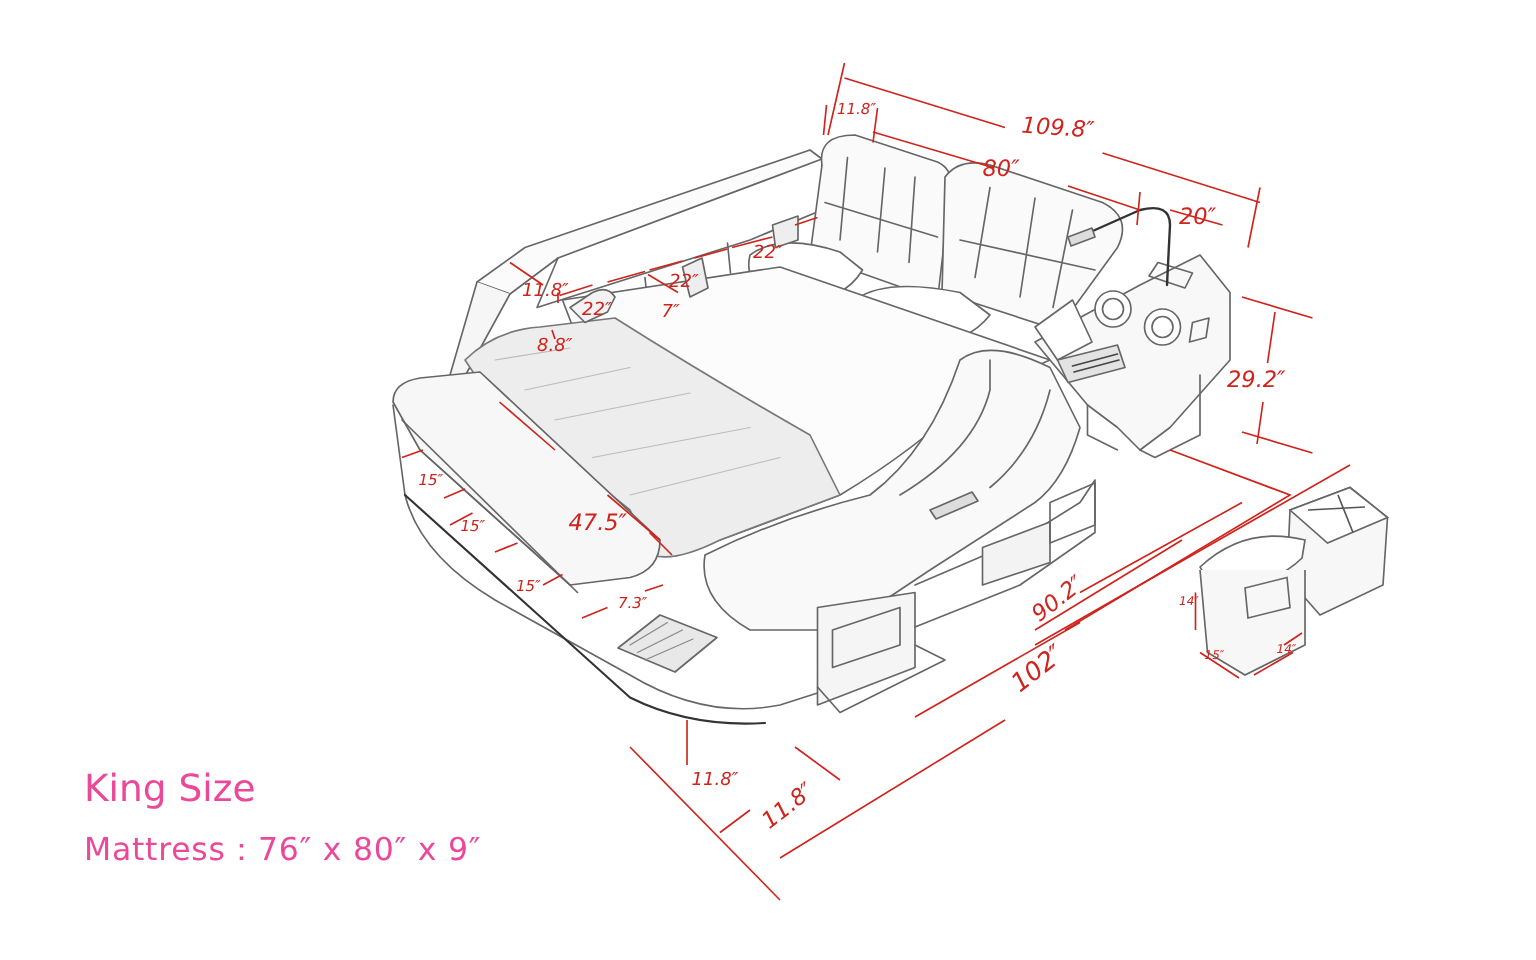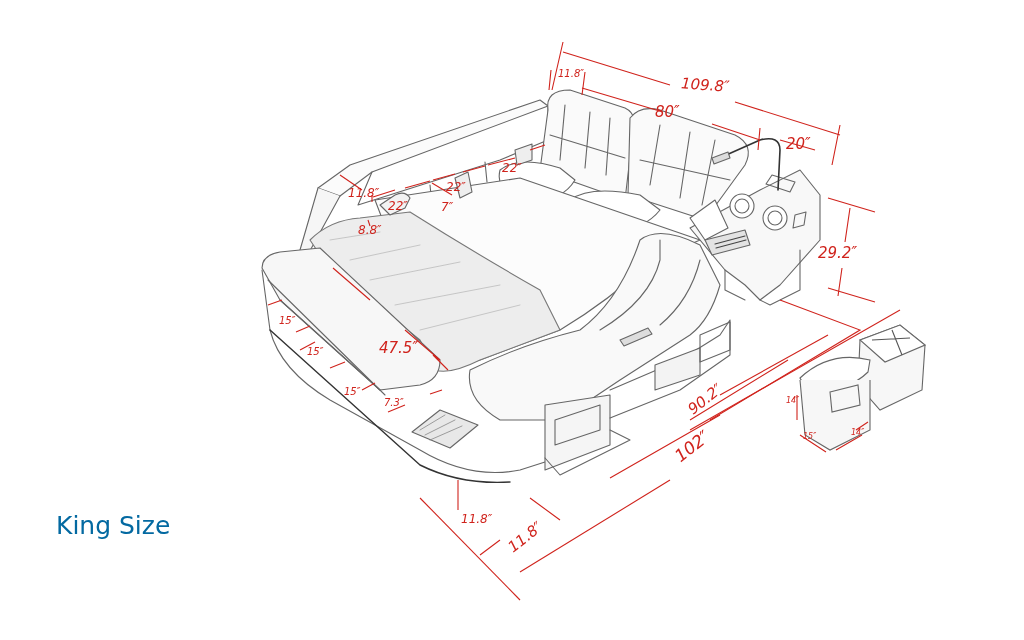--- a/index.html
+++ b/index.html
@@ -4,21 +4,21 @@
   <style>
     html, body { margin: 0; padding: 0; background: #ffffff; }
     body { width: 1024px; height: 640px; position: relative; overflow: hidden; font-family: "DejaVu Sans", sans-serif; }
     #stage { position: absolute; left: 0; top: 0; width: 1024px; height: 640px; }
     svg.drawing { position: absolute; left: 0; top: 0; }
     .dim { position: absolute; color: #d0231c; font-family: "DejaVu Sans", sans-serif; font-style: italic; white-space: nowrap; line-height: 1; }
     .dim.lg { font-size: 15px; }
     .dim.md { font-size: 12px; margin-top: 24px; }
     .dim.sm { font-size: 10px; }
     .dim.xs { font-size: 8px; }
-    .caption { position: absolute; left: 56px; color: #0369a1; font-family: "DejaVu Sans", sans-serif; white-space: nowrap; line-height: 1; }
+    .caption { position: absolute; left: 56px; color: #ec4899; font-family: "DejaVu Sans", sans-serif; white-space: nowrap; line-height: 1; }
     .caption.title { top: 513px; font-size: 25px; }
     .caption.spec { top: 556px; font-size: 21px; letter-spacing: 0.5px; }
   </style>
 </head>
 <body>
 
 <div id="stage">
 
   <svg class="drawing" width="1024" height="640" viewBox="0 0 1024 640">
 
@@ -148,23 +148,24 @@
   <span class="dim md" style="left:348px; top:163px;">11.8″</span>
   <span class="dim md" style="left:388px; top:176px;">22″</span>
   <span class="dim md" style="left:446px; top:157px;">22″</span>
   <span class="dim md" style="left:502px; top:138px;">22″</span>
   <span class="dim md" style="left:441px; top:177px;">7″</span>
   <span class="dim md" style="left:358px; top:200px;">8.8″</span>
   <span class="dim lg" style="left:379px; top:304px;margin-top:37px;">47.5″</span>
   <span class="dim sm" style="left:279px; top:316px;">15″</span>
   <span class="dim sm" style="left:307px; top:347px;">15″</span>
   <span class="dim sm" style="left:344px; top:387px;">15″</span>
-  <span class="dim sm" style="left:384px; top:398px;">7.3″</span>
+  <span class="dim sm" style="left:412px; top:398px;">7.3″</span>
   <span class="dim lg" style="left:686px; top:392px; transform:rotate(-38deg);">90.2″</span>
   <span class="dim lg" style="left:673px; top:438px; transform:rotate(-38deg); font-size:17px;">102″</span>
   <span class="dim md" style="left:461px; top:489px;">11.8″</span>
   <span class="dim lg" style="left:506px; top:530px; transform:rotate(-38deg);">11.8″</span>
   <span class="dim xs" style="left:786px; top:397px;">14″</span>
   <span class="dim xs" style="left:803px; top:433px;">15″</span>
   <span class="dim xs" style="left:851px; top:429px;">14″</span>
 
   <div class="caption title">King Size</div>
+  <div class="caption spec">Mattress：76″ x 80″ x 9″</div>
 </div>
 
 </body></html>

